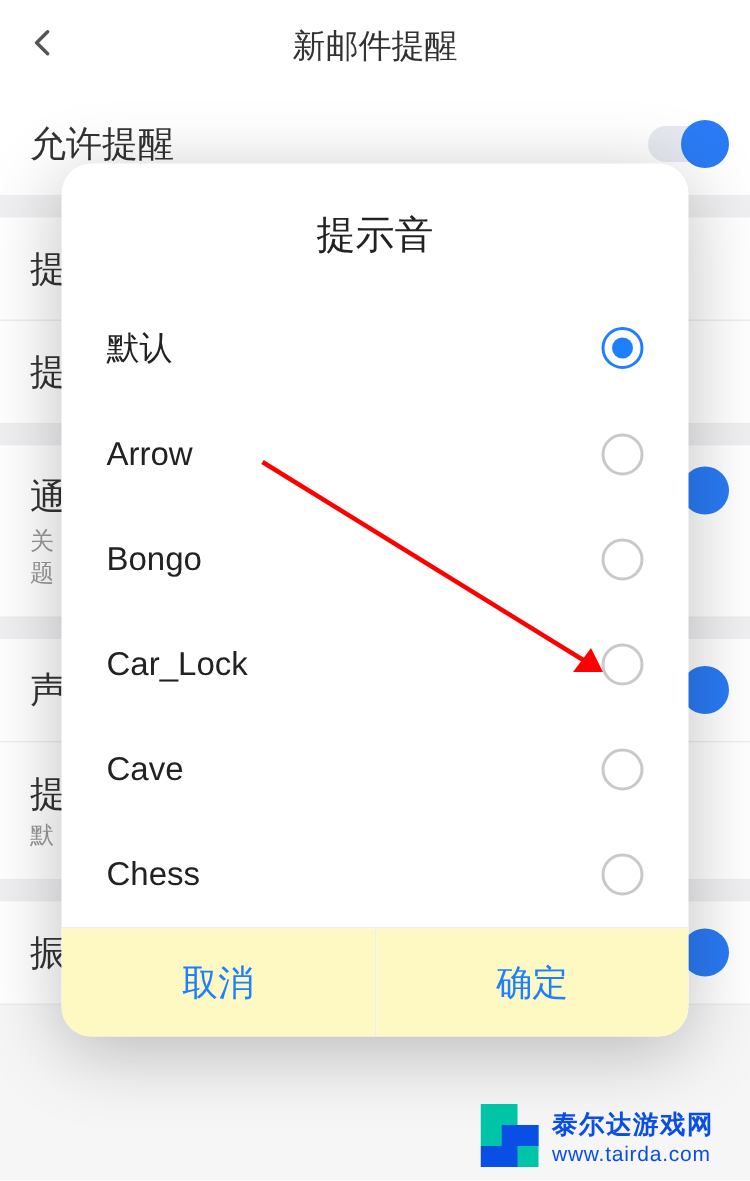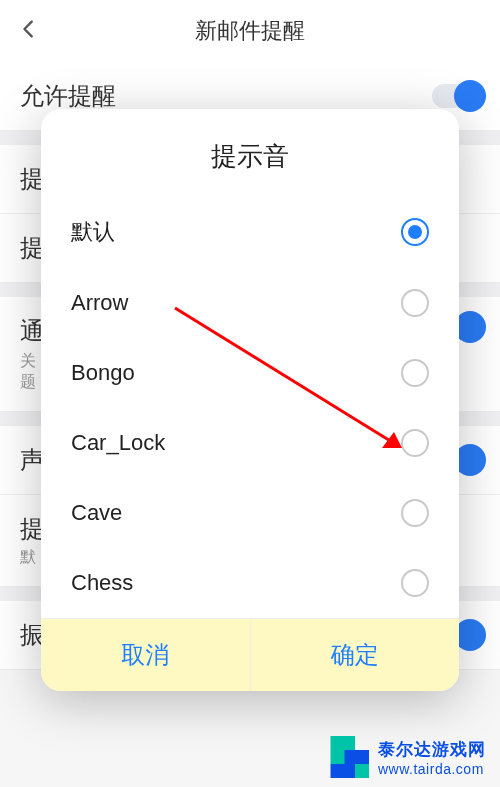--- a/index.html
+++ b/index.html
@@ -31,21 +31,21 @@
     .dialog-actions { display: flex; border-top: 1px solid #eee; }
     .dialog-actions button { flex: 1; border: none; background: #fef9c3; padding: 20px 0; font-size: 24px; color: #1f80ff; }
     .dialog-actions .divider { width: 1px; background: #eee; }
 
     
     .anno { position: absolute; left: 0; top: 0; pointer-events: none; }
     .anno line { stroke: #ff0000; stroke-width: 3; }
     .anno polygon { fill: #ff0000; }
 
     
-    .watermark { position: absolute; right: 14px; bottom: 2px; display: flex; align-items: center; gap: 2px; }
+    .watermark { position: absolute; right: 24px; bottom: 2px; display: flex; align-items: center; gap: 2px; }
     .watermark .wm-icon { width: 56px; height: 56px; }
     .watermark .wm-text { font-size: 17px; color: #0a4fe5; font-weight: 600; letter-spacing: 1px; }
   </style>
 </head>
 <body>
 
 <div class="page">
   <div class="header">
     <span class="back">
       <svg viewBox="0 0 24 24" fill="none">

